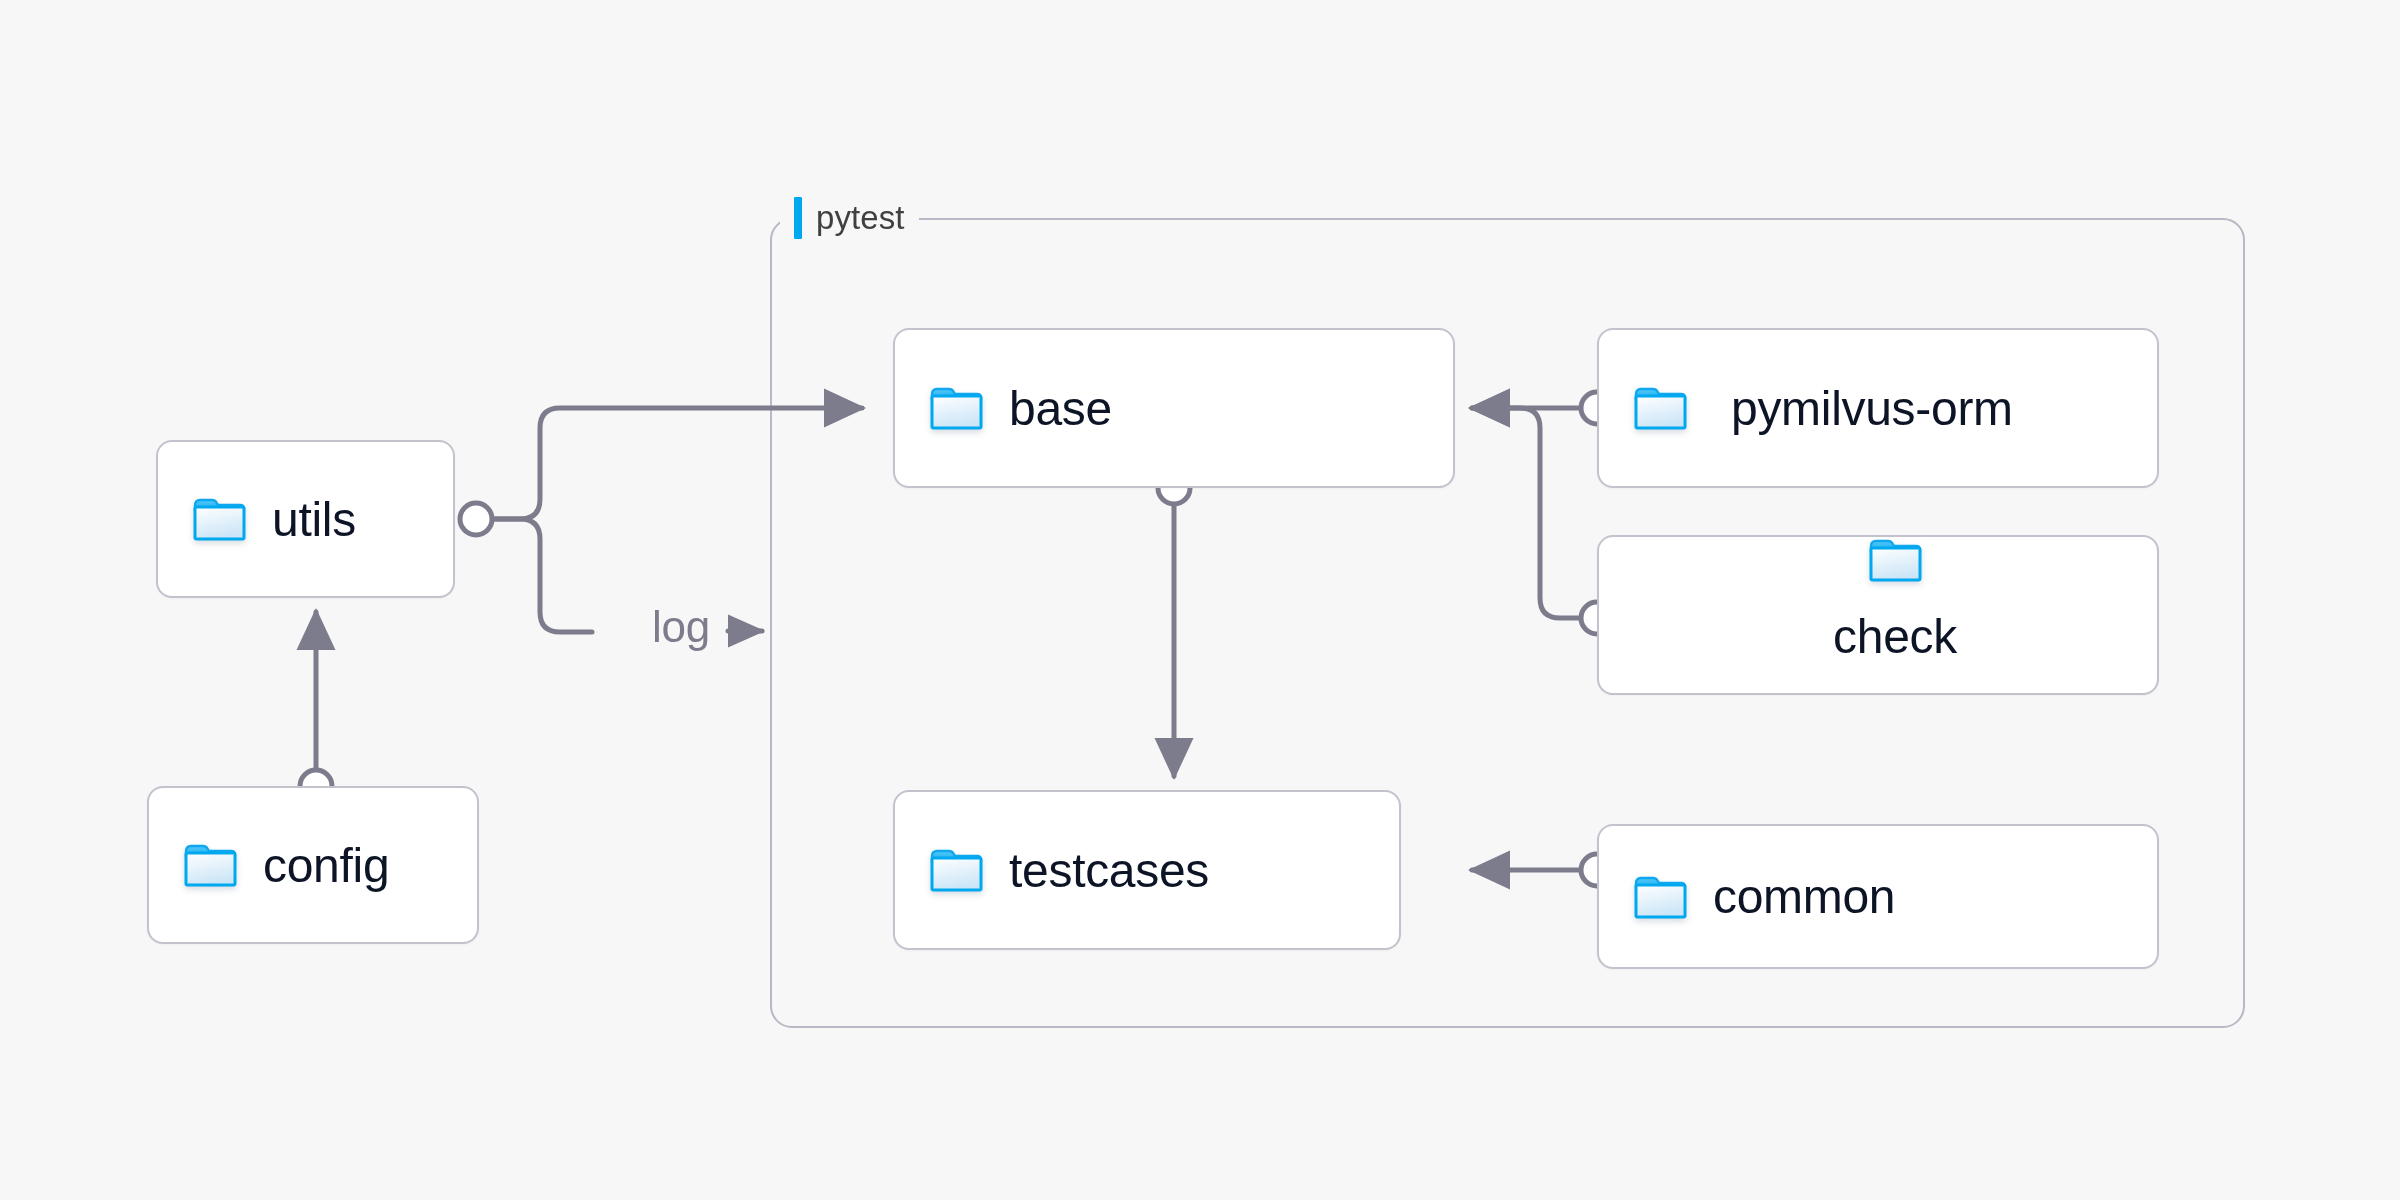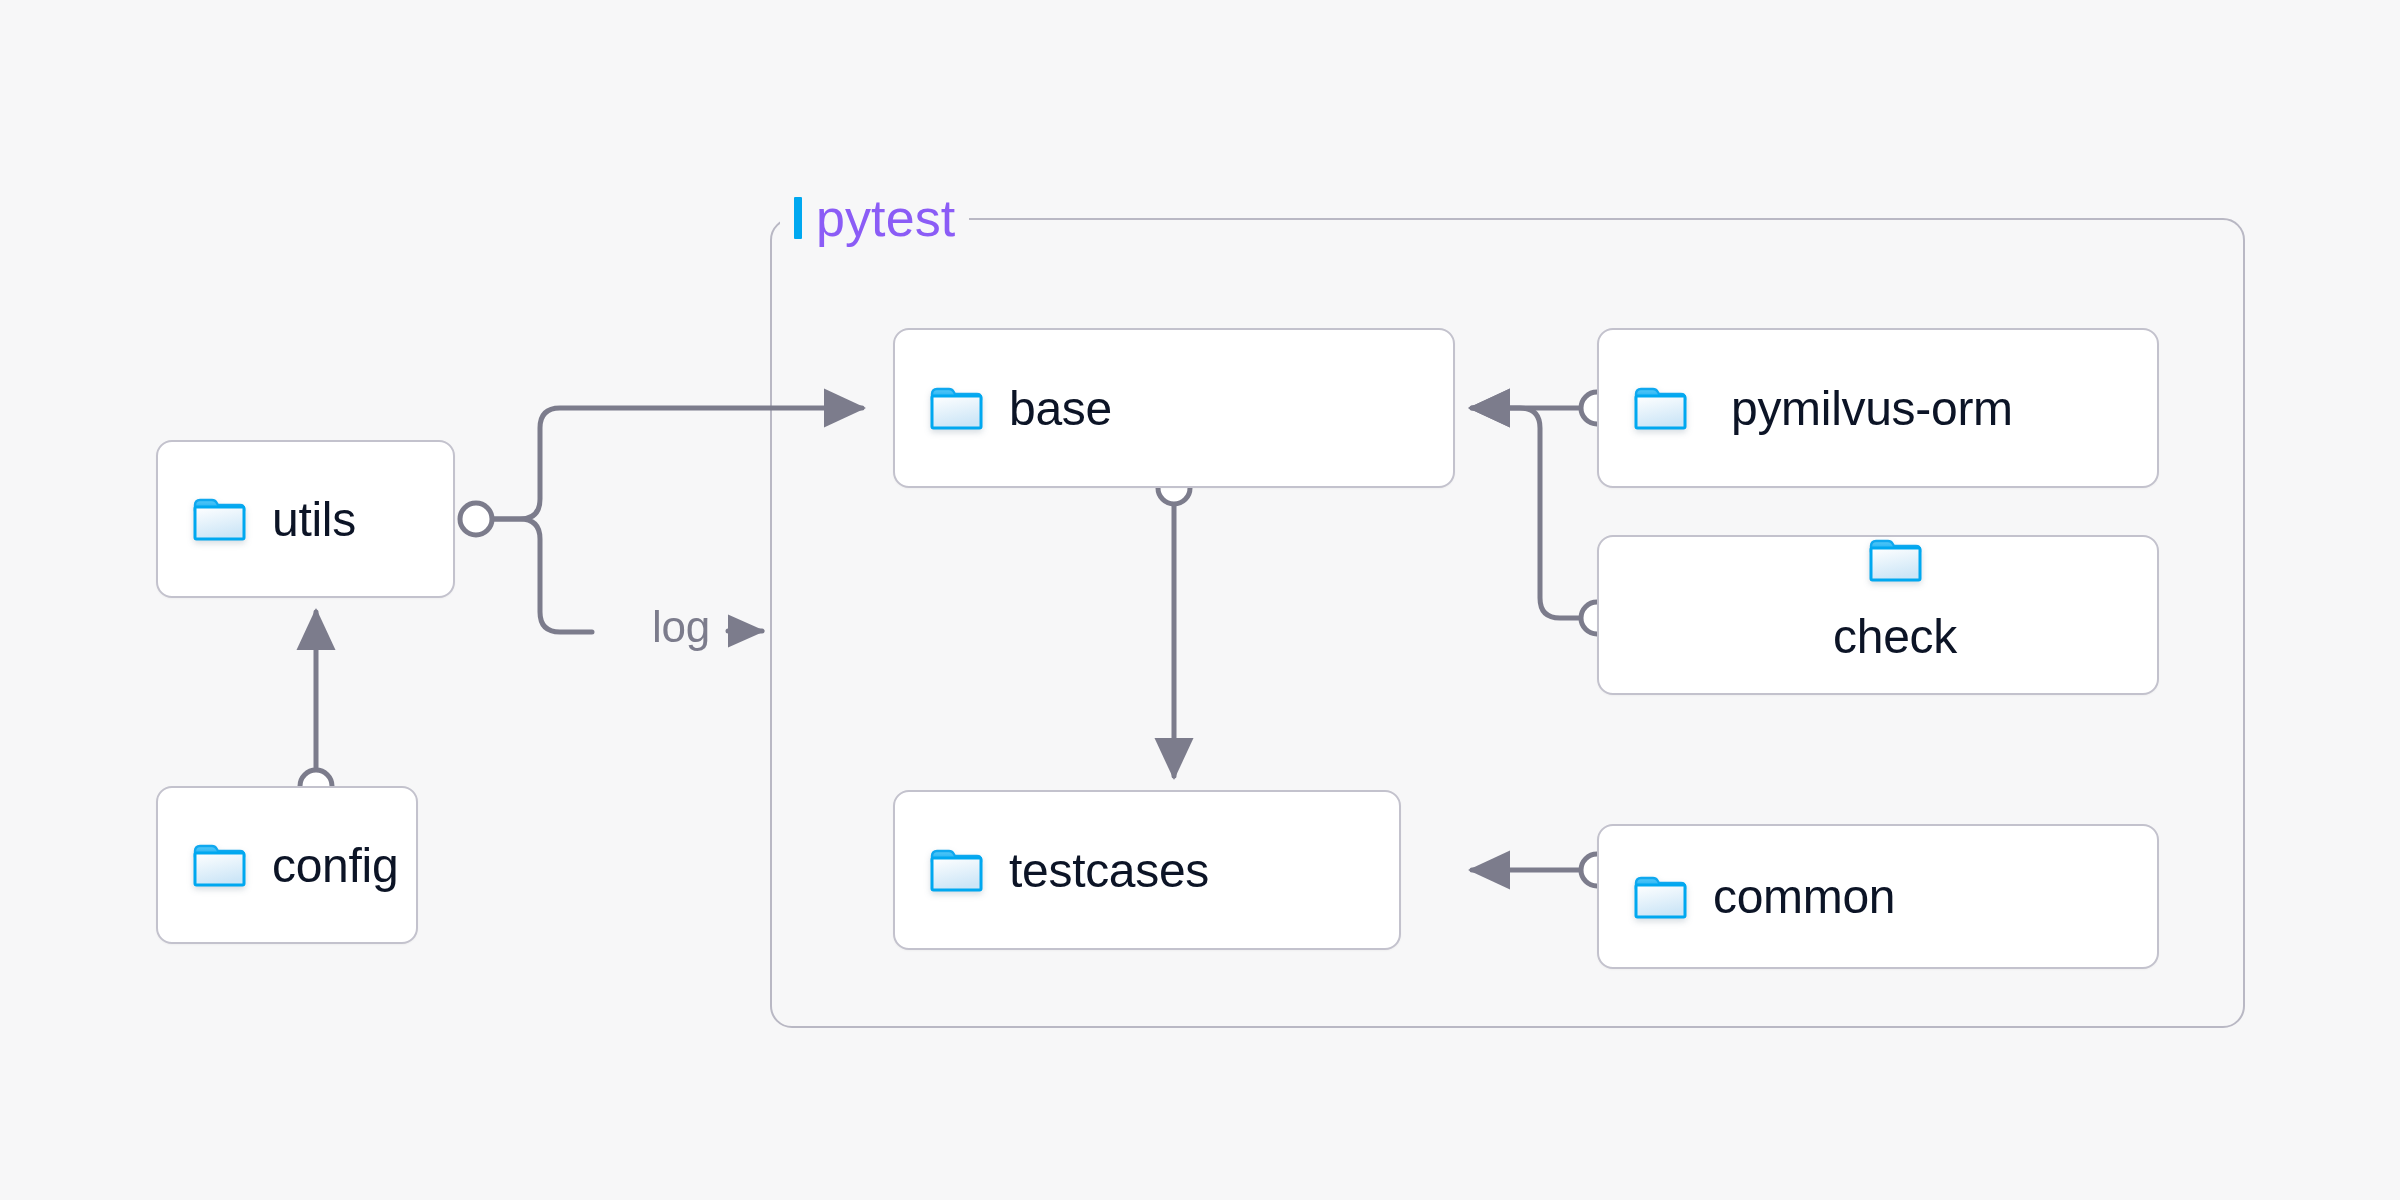--- a/index.html
+++ b/index.html
@@ -42,22 +42,22 @@
     background: #f7f7f8;
     padding: 0 14px;
   }
   .group-accent {
     width: 8px;
     height: 42px;
     background: #00a8f0;
     border-radius: 1px;
   }
   .group-label {
-    font-size: 52px;
-    color: #8b5cf6;
+    font-size: 33px;
+    color: #404040;
     letter-spacing: 0.1px;
     white-space: nowrap;
   }
   
   .node {
     position: absolute;
     box-sizing: border-box;
     background: #ffffff;
     border: 2px solid #c3c2cd;
     border-radius: 16px;
@@ -163,21 +163,21 @@
         <stop offset="100%" stop-color="#cde6f7"></stop>
       </linearGradient>
       <linearGradient id="fTab" x1="0" y1="0" x2="0" y2="1">
         <stop offset="0%" stop-color="#55c8f8"></stop>
         <stop offset="100%" stop-color="#14abf0"></stop>
       </linearGradient>
     </defs>
   </svg></span>
         <span class="node-label">utils</span>
       </div>
-      <div class="node" style="left: 156px; top: 786px; width: 262px; height: 158px;">
+      <div class="node" style="left: 147px; top: 786px; width: 332px; height: 158px;">
         <span class="folder-icon"><svg viewBox="0 0 54 46" width="54" height="46" xmlns="http://www.w3.org/2000/svg">
     <path d="M3 9 q0-5 5-5 h12 q3 0 4.5 2.5 L26 9 h22 q4 0 4 4 v2 H3 z" fill="url(#fTab)" stroke="#0fa8ef" stroke-width="2.4" stroke-linejoin="round"></path>
     <rect x="3" y="11" width="49" height="32" rx="1.5" fill="url(#fBody)" stroke="#00a8f0" stroke-width="3" stroke-linejoin="round"></rect>
     <defs>
       <linearGradient id="fBody" x1="0" y1="0" x2="0.3" y2="1">
         <stop offset="0%" stop-color="#ffffff"></stop>
         <stop offset="100%" stop-color="#cde6f7"></stop>
       </linearGradient>
       <linearGradient id="fTab" x1="0" y1="0" x2="0" y2="1">
         <stop offset="0%" stop-color="#55c8f8"></stop>

